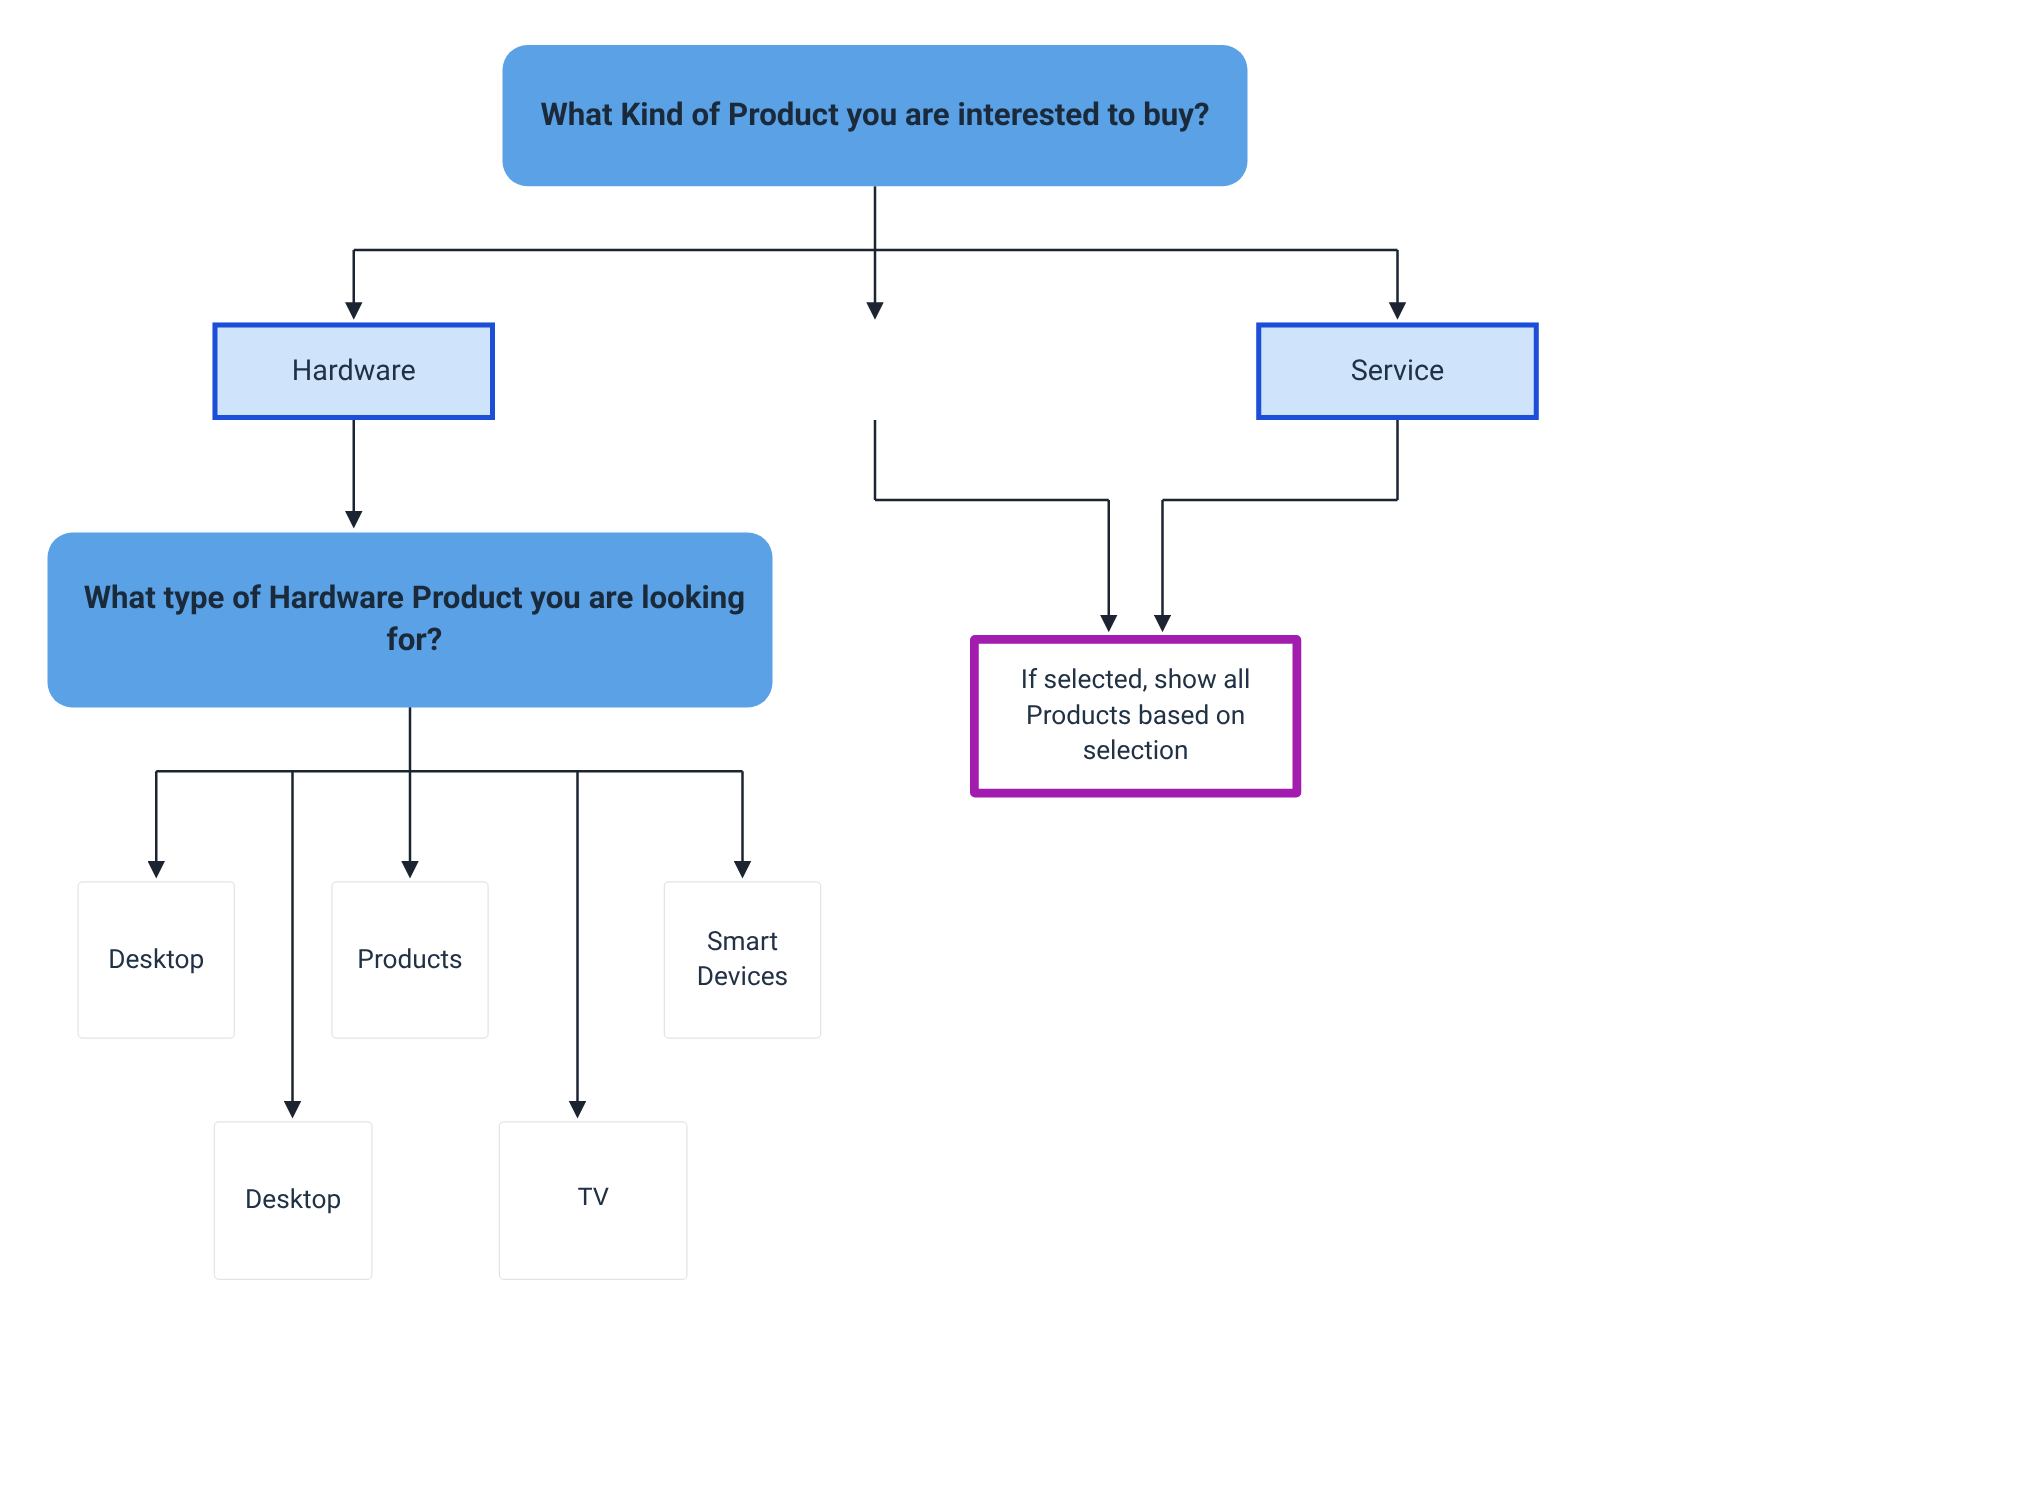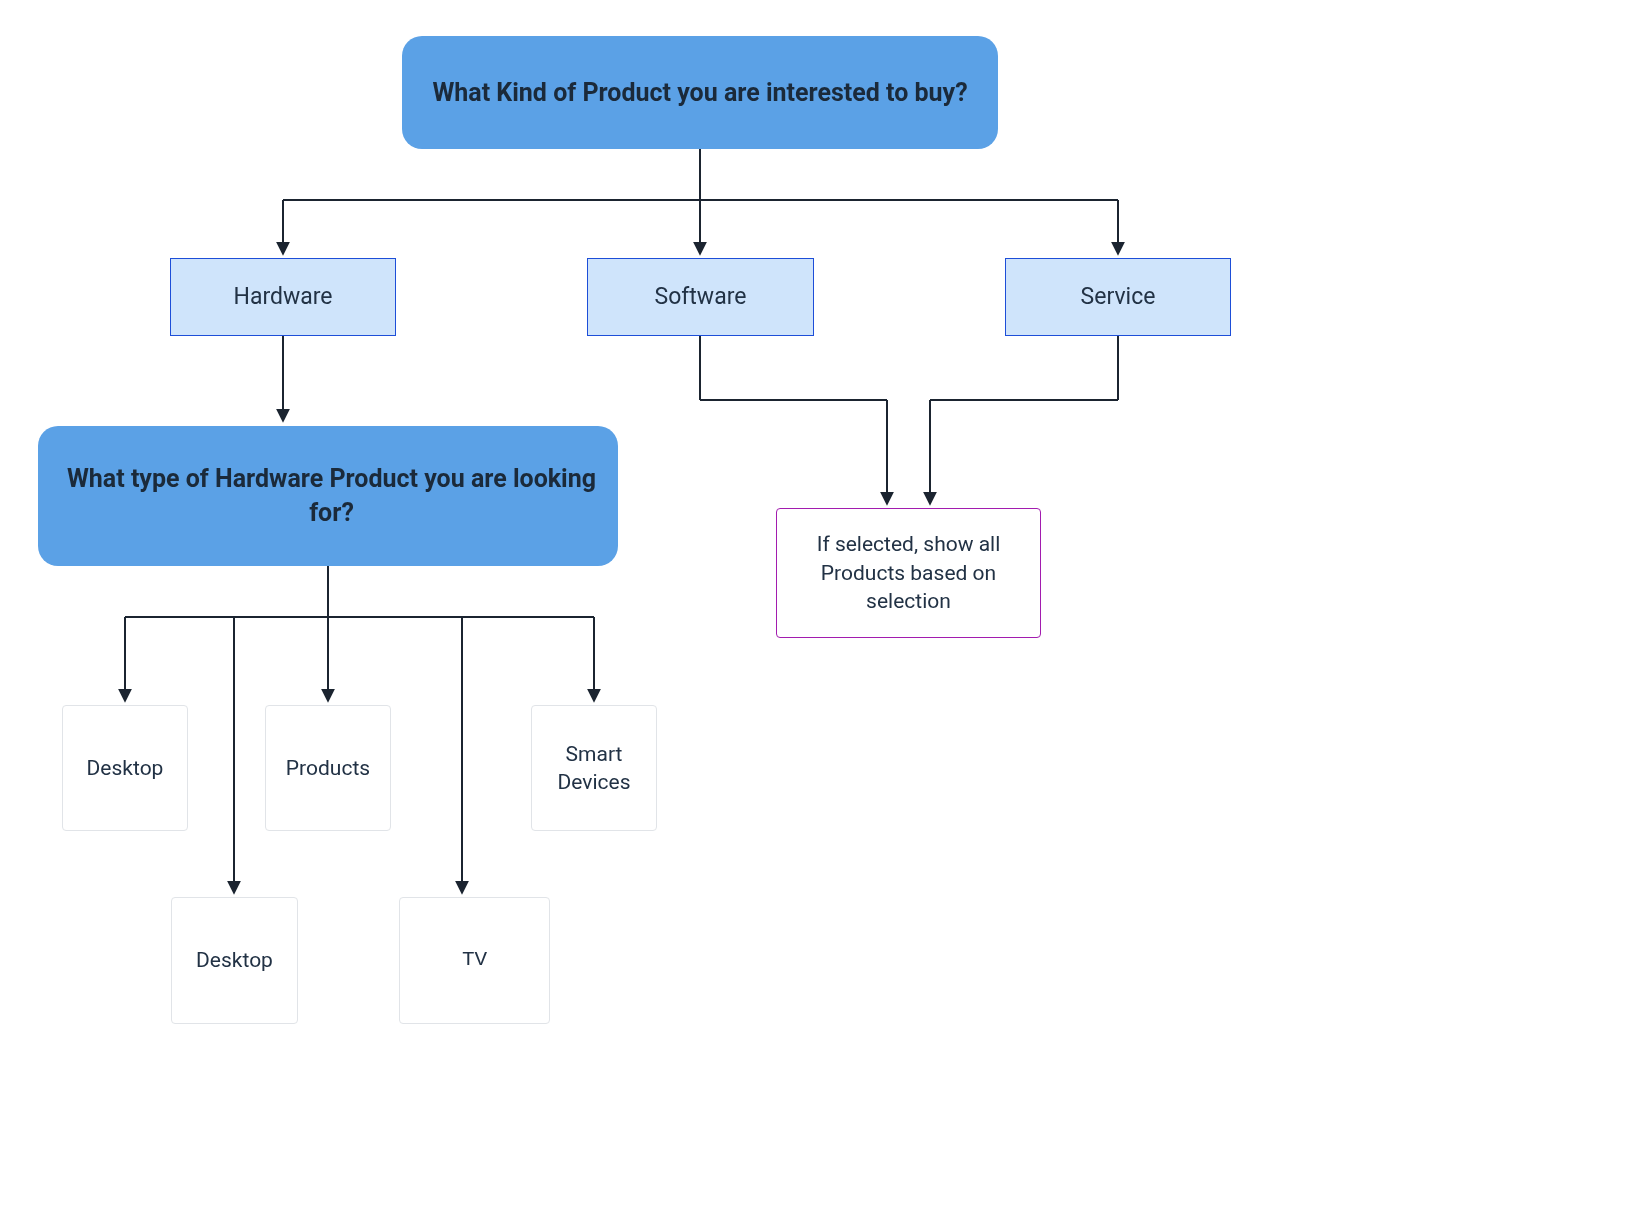--- a/index.html
+++ b/index.html
@@ -37,34 +37,34 @@
     font-size: 25px;
   }
   .q-dark {
     color: #1b2a3a;
     border-radius: 20px;
   }
   .option {
     background: #cfe4fb;
     color: #223245;
     font-size: 23px;
-    border: 1px solid #1d4ed8;
+    border: 4px solid #1d4ed8;
   }
   .leaf {
     background: #ffffff;
     color: #223245;
     font-size: 21px;
     border: 1px solid #e1e4e8;
     border-radius: 4px;
   }
   .note {
     background: #ffffff;
     color: #223245;
     font-size: 21px;
-    border: 1px solid #a21caf;
+    border: 7px solid #a21caf;
     border-radius: 4px;
   }
 </style>
 </head>
 <body>
 
 <div class="canvas">
 
   <svg class="lines" viewBox="0 0 1628 1209">
     <defs>
@@ -98,21 +98,20 @@
       <line x1="594" y1="617" x2="594" y2="700" marker-end="url(#arrow)"></line>
       <line x1="234" y1="617" x2="234" y2="892" marker-end="url(#arrow)"></line>
       <line x1="462" y1="617" x2="462" y2="892" marker-end="url(#arrow)"></line>
     </g>
   </svg>
 
   <div class="box q-primary q-dark" style="left:402px; top:36px; width:596px; height:113px;">What Kind of Product you are interested to buy?</div>
 
   <div class="box option" style="left:170px; top:258px; width:226px; height:78px;">Hardware</div>
 
-  <div class="box option" style="left:587px; top:258px; width:227px; height:78px;">Software</div>
 
   <div class="box option" style="left:1005px; top:258px; width:226px; height:78px;">Service</div>
 
   <div class="box q-primary q-dark" style="left:38px; top:426px; width:580px; height:140px;padding-left:23px;">What type of Hardware Product you are looking for?</div>
 
   <div class="box note" style="left:776px; top:508px; width:265px; height:130px;">If selected, show all Products based on selection</div>
 
   <div class="box leaf" style="left:62px;  top:705px; width:126px; height:126px;">Desktop</div>
 
   <div class="box leaf" style="left:265px; top:705px; width:126px; height:126px;">Products</div>

